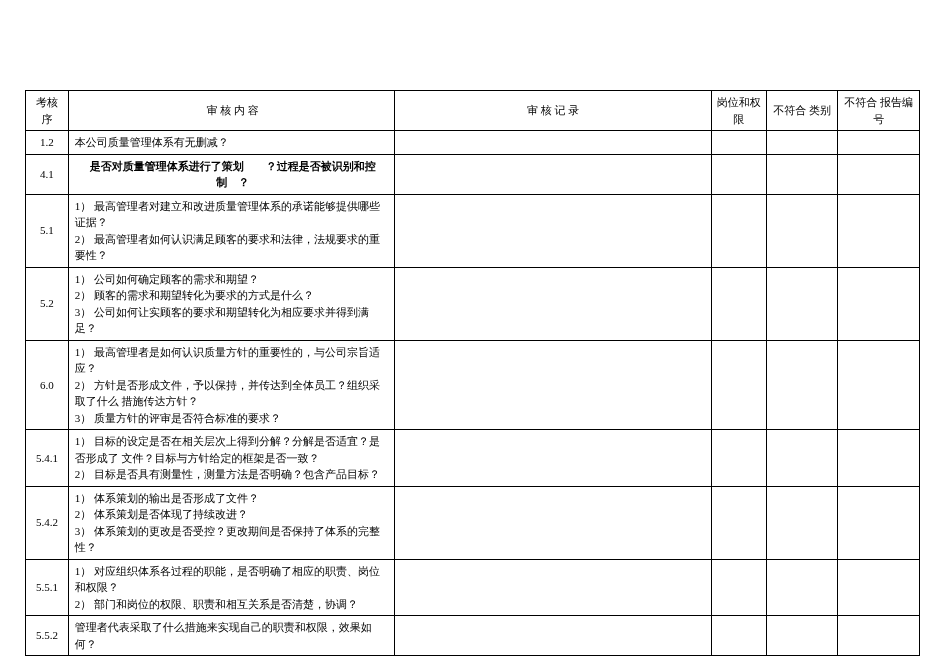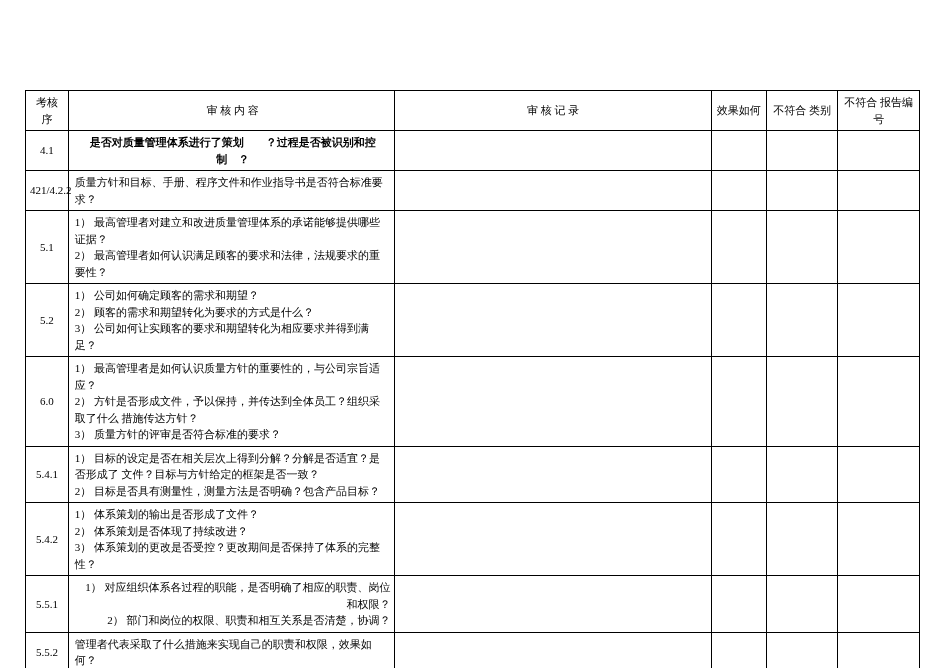--- a/index.html
+++ b/index.html
@@ -44,37 +44,37 @@
     <col style="width:310px">
     <col style="width:54px">
     <col style="width:70px">
     <col style="width:80px">
   </colgroup>
   <thead>
     <tr>
       <th class="seq">考核 序</th>
       <th class="content" style="text-align:center;font-family:Liberation Serif, serif;">审 核 内 容</th>
       <th class="record">审 核 记 录</th>
-      <th class="result">效果如何</th>
+      <th class="result">岗位和权限</th>
       <th class="cat">不符合 类别</th>
       <th class="rptid">不符合 报告编号</th>
     </tr>
   </thead>
   <tbody id="tbody">
       <tr>
-        <td class="seq">4.1</td>
-        <td class="content" style="font-weight: bold; white-space: pre-line; text-align: center;">是否对质量管理体系进行了策划　　？过程是否被识别和控制　？</td>
+        <td class="seq">1.2</td>
+        <td class="content" style="white-space: pre-line;">本公司质量管理体系有无删减？</td>
         <td class="record">&nbsp;</td>
         <td class="result">&nbsp;</td>
         <td class="cat">&nbsp;</td>
         <td class="rptid">&nbsp;</td>
       </tr>
       <tr>
-        <td class="seq" style="line-height: 1.2;">421/4.2.2</td>
-        <td class="content" style="white-space: pre-line;">质量方针和目标、手册、程序文件和作业指导书是否符合标准要求？</td>
+        <td class="seq">4.1</td>
+        <td class="content" style="font-weight: bold; white-space: pre-line; text-align: center;">是否对质量管理体系进行了策划　　？过程是否被识别和控制　？</td>
         <td class="record">&nbsp;</td>
         <td class="result">&nbsp;</td>
         <td class="cat">&nbsp;</td>
         <td class="rptid">&nbsp;</td>
       </tr>
       <tr>
         <td class="seq">5.1</td>
         <td class="content" style="white-space: pre-line;">1） 最高管理者对建立和改进质量管理体系的承诺能够提供哪些证据？
 2） 最高管理者如何认识满足顾客的要求和法律，法规要求的重要性？</td>
         <td class="record">&nbsp;</td>
@@ -116,21 +116,21 @@
         <td class="content" style="white-space: pre-line;">1） 体系策划的输出是否形成了文件？
 2） 体系策划是否体现了持续改进？
 3） 体系策划的更改是否受控？更改期间是否保持了体系的完整性？</td>
         <td class="record">&nbsp;</td>
         <td class="result">&nbsp;</td>
         <td class="cat">&nbsp;</td>
         <td class="rptid">&nbsp;</td>
       </tr>
       <tr>
         <td class="seq">5.5.1</td>
-        <td class="content" style="white-space: pre-line; text-align: right;">1） 对应组织体系各过程的职能，是否明确了相应的职责、岗位和权限？
+        <td class="content" style="white-space: pre-line;">1） 对应组织体系各过程的职能，是否明确了相应的职责、岗位和权限？
 2） 部门和岗位的权限、职责和相互关系是否清楚，协调？</td>
         <td class="record">&nbsp;</td>
         <td class="result">&nbsp;</td>
         <td class="cat">&nbsp;</td>
         <td class="rptid">&nbsp;</td>
       </tr>
       <tr>
         <td class="seq">5.5.2</td>
         <td class="content" style="white-space: pre-line;">管理者代表采取了什么措施来实现自己的职责和权限，效果如何？</td>
         <td class="record">&nbsp;</td>

